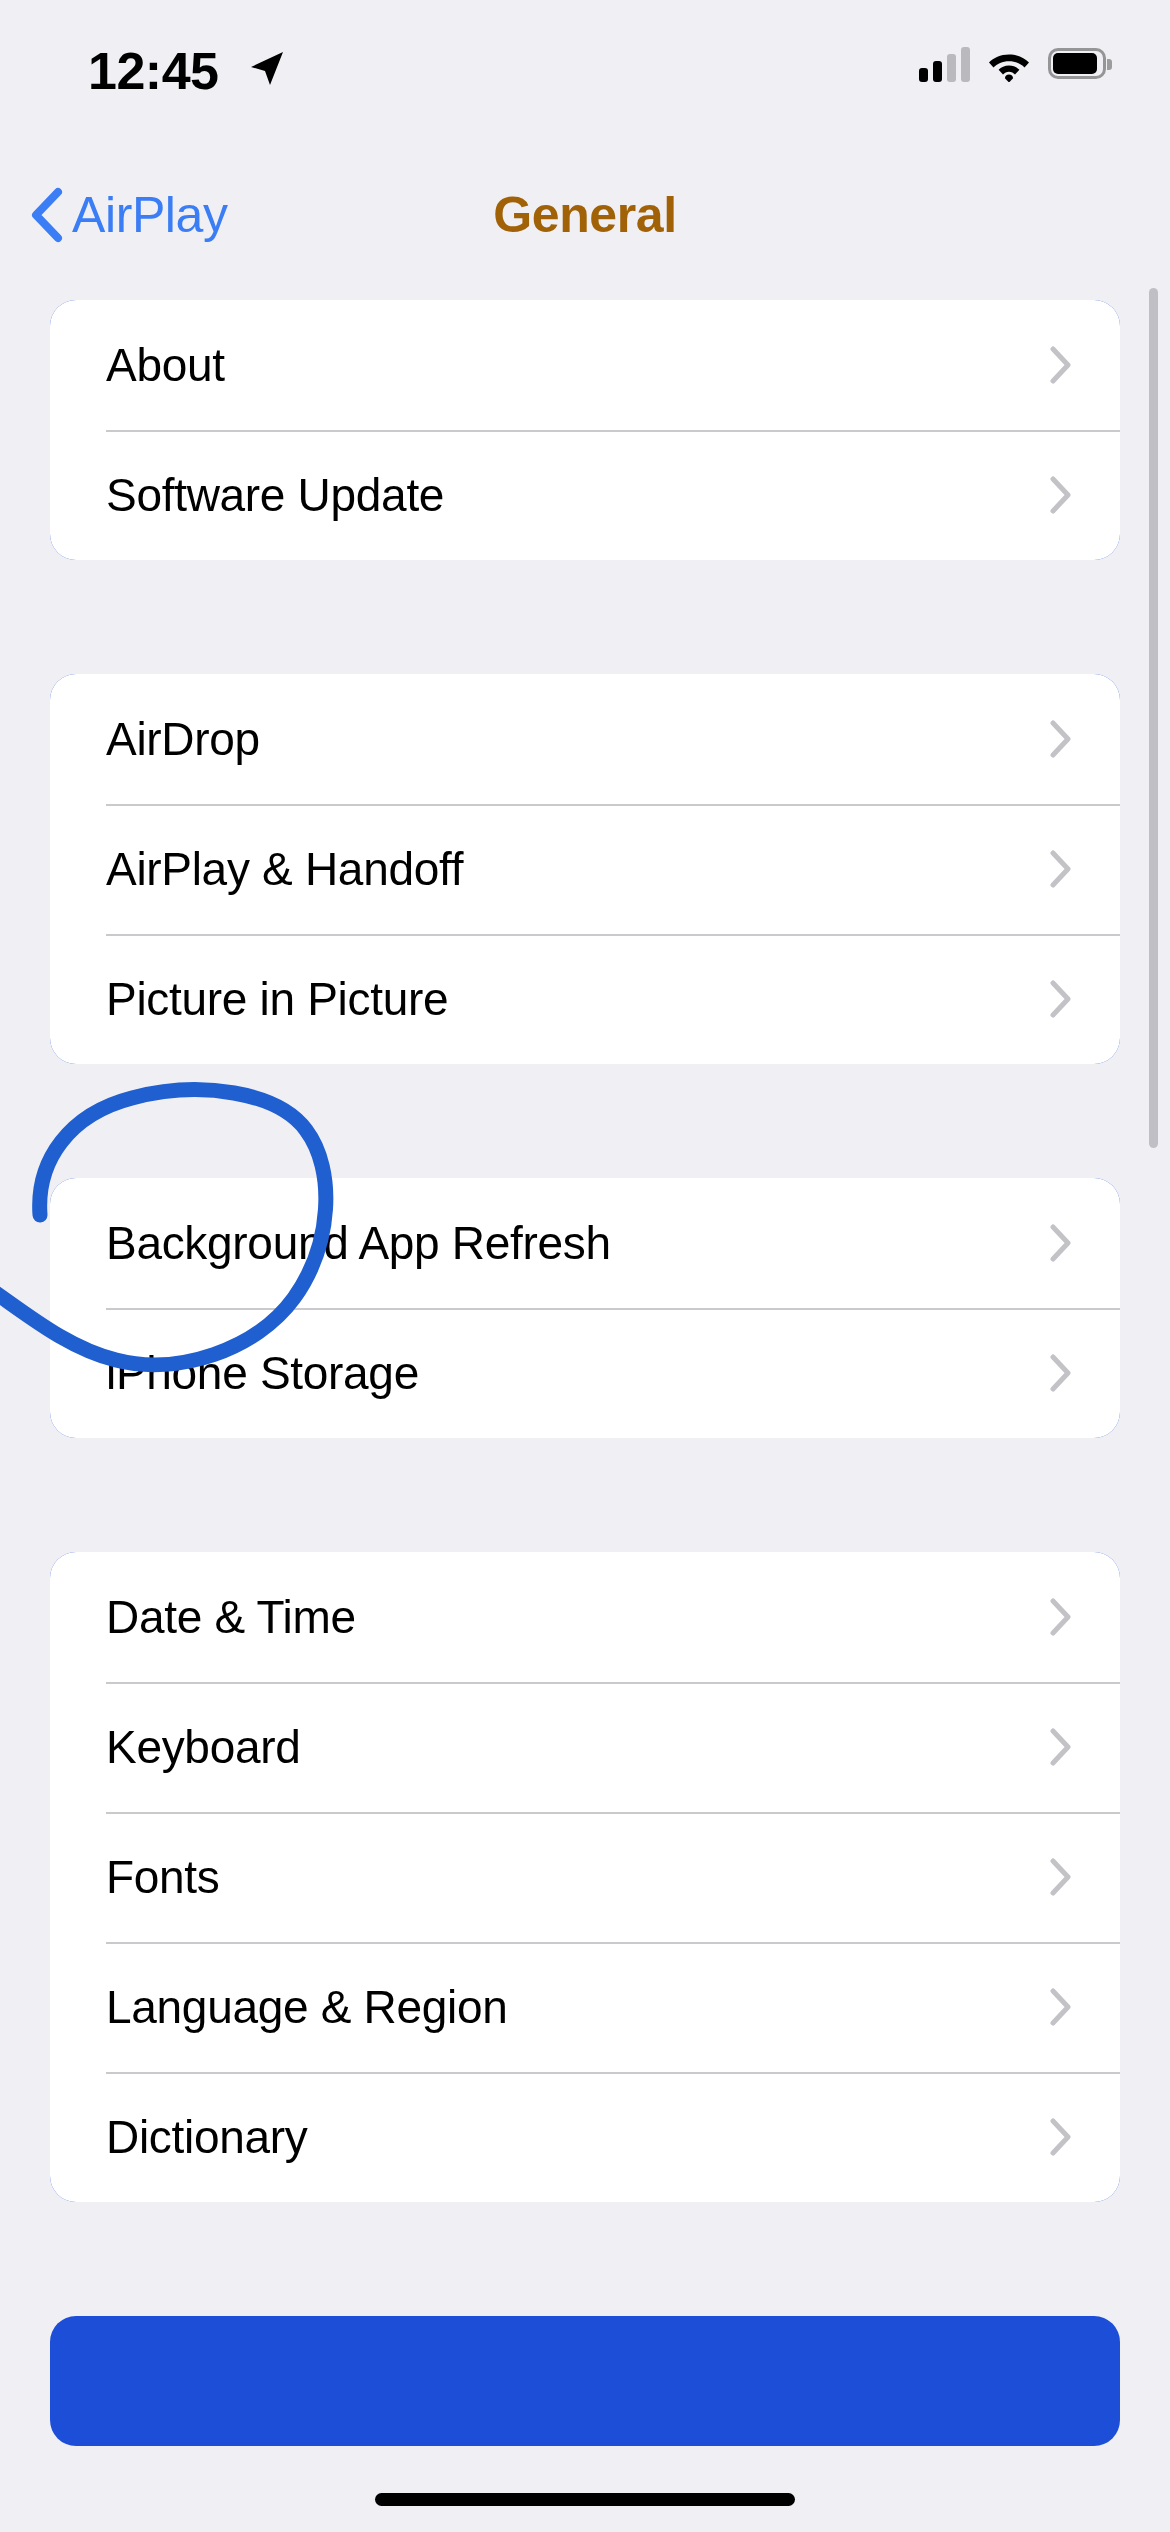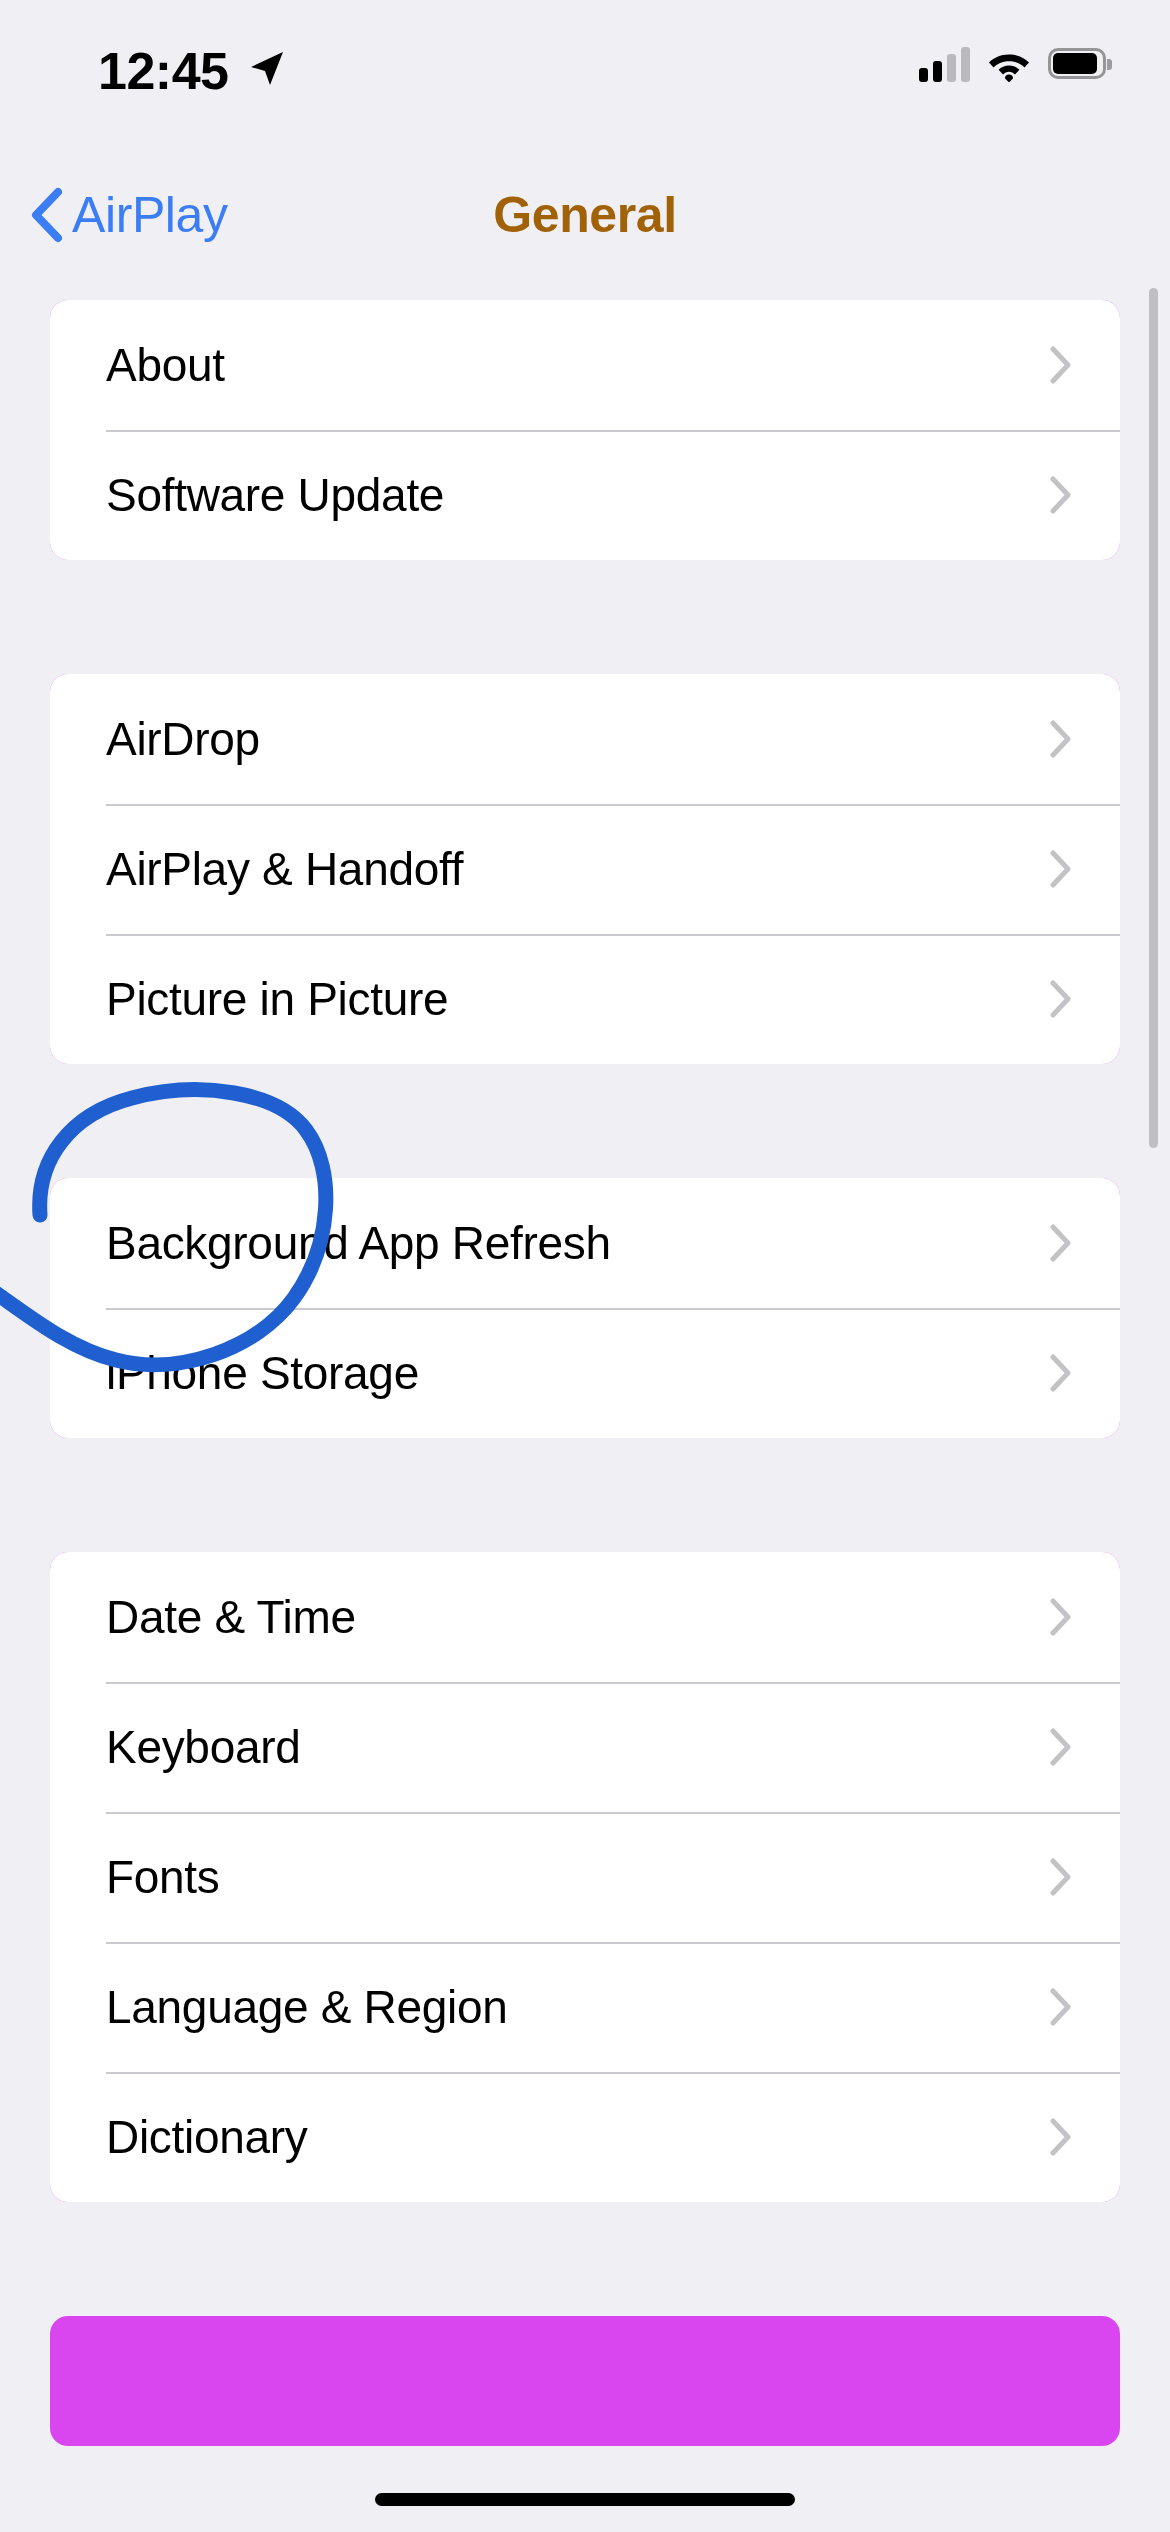--- a/index.html
+++ b/index.html
@@ -17,21 +17,21 @@
     background:#F0F0F4;
     overflow:hidden;
   }
 
   
   #status-bar {
     position:absolute; top:0; left:0;
     width:1170px; height:150px;
   }
   #status-time {
-    position:absolute; left:98px; top:45px;
+    position:absolute; left:88px; top:45px;
     font-size:52px; font-weight:bold; color:#000;
     letter-spacing:-0.5px; line-height:1;
   }
   #location-arrow {
     position:absolute; left:246px; top:48px;
     width:40px; height:40px;
   }
   #status-right {
     position:absolute; right:60px; top:46px;
     display:flex; align-items:center; gap:16px;
@@ -87,22 +87,22 @@
   }
 
   
   #content {
     position:absolute; top:300px; left:0;
     width:1170px;
   }
   .group {
     position:relative;
     margin:0 50px 114px 50px;
-    background:#d946ef;
-    border-radius:18px;
+    background:#1d4ed8;
+    border-radius:26px;
     overflow:hidden;
   }
   .row {
     position:relative;
     height:130px;
     display:flex; align-items:center;
     padding:0 48px 0 56px;
     cursor:pointer;
     background:#FFFFFF;
   }

